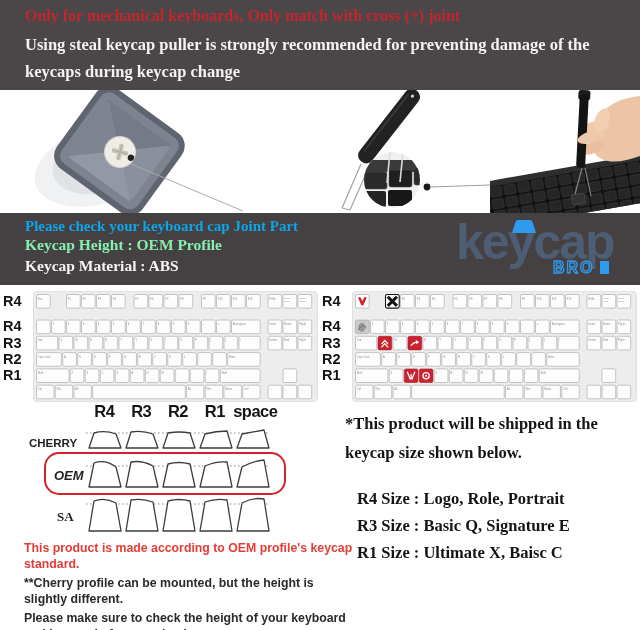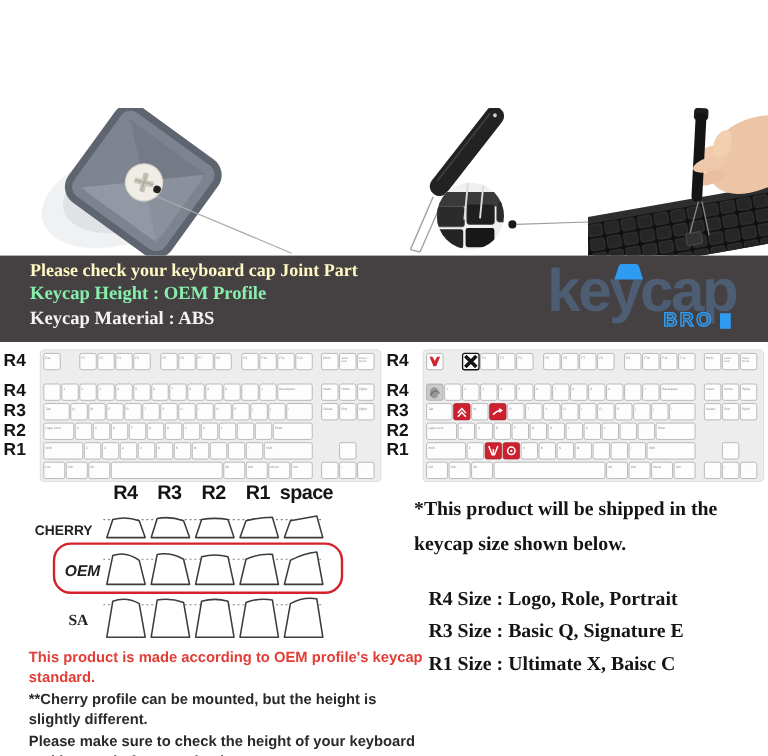--- a/index.html
+++ b/index.html
@@ -9,21 +9,21 @@
 
   
   .sec-header{left:0;top:0;width:640px;height:90px;background:#4b4748;}
   .hdr-red{position:absolute;left:25px;top:7px;margin:0;color:#c1272d;
            font:bold 16px "Liberation Serif",serif;white-space:nowrap;}
   .hdr-white{position:absolute;left:25px;top:31px;margin:0;width:606px;color:#f4f3f2;
              font:bold 16.5px "Liberation Serif",serif;line-height:27px;}
 
   
   .sec-bar{left:0;top:213px;width:640px;height:72px;background:#454142;}
-  .bar-red{position:absolute;left:25px;top:5px;margin:0;color:#fef9c3;
+  .bar-red{position:absolute;left:25px;top:5px;margin:0;color:#0ea5e9;
            font:bold 15px "Liberation Serif",serif;white-space:nowrap;}
   .bar-w1{position:absolute;left:25px;top:23px;margin:0;color:#86efac;
           font:bold 15.5px "Liberation Serif",serif;}
   .bar-w2{position:absolute;left:25px;top:44px;margin:0;color:#f4f3f2;
           font:bold 15.5px "Liberation Serif",serif;}
   .logo-box{position:absolute;left:452px;top:0;width:188px;height:72px;}
   .logo-main{position:absolute;left:4px;top:4px;font-weight:bold;font-size:50px;
              letter-spacing:-2px;color:#4d5d74;line-height:50px;}
   .logo-cap-icon{position:absolute;left:59px;top:6px;}
   .logo-sub{position:absolute;left:101px;top:46px;font-weight:bold;font-size:16px;
@@ -54,20 +54,24 @@
   
   .footnotes{position:absolute;left:20px;top:537px;width:338px;}
   .footnotes p{margin:4px;font-size:12.3px;font-weight:bold;line-height:15.5px;color:#2a2a2a;}
   .fn-red{color:#e23d36 !important;}
 </style>
 </head>
 <body>
 
 <div class="canvas">
 
+  <div class="abs sec-header">
+    <p class="hdr-red">Only for mechanical keyboards, Only match with cross (+) joint</p>
+    <p class="hdr-white">Using steal keycap puller is strongly recommended for preventing damage of the keycaps during keycap change</p>
+  </div>
 
   <svg class="abs" style="left:15px;top:90px;" width="230" height="123" viewBox="0 0 230 123">
     <ellipse cx="84" cy="76" rx="66" ry="38" fill="#c3c6cd" opacity="0.25" transform="rotate(-16 84 76)"></ellipse>
     <ellipse cx="92" cy="70" rx="56" ry="32" fill="#bcc0c8" opacity="0.3" transform="rotate(-16 92 70)"></ellipse>
     <g transform="rotate(36 105 60)">
       <rect x="52" y="12" width="106" height="98" rx="16" fill="#5f6570"></rect>
       <rect x="58" y="18" width="94" height="86" rx="10" fill="#7d8490"></rect>
       <rect x="66" y="26" width="78" height="70" rx="6" fill="#8a919d"></rect>
       <path d="M66,26 L144,26 L105,61 Z" fill="#6d747f" opacity="0.75"></path>
       <path d="M66,96 L144,96 L105,61 Z" fill="#979eaa" opacity="0.6"></path>

